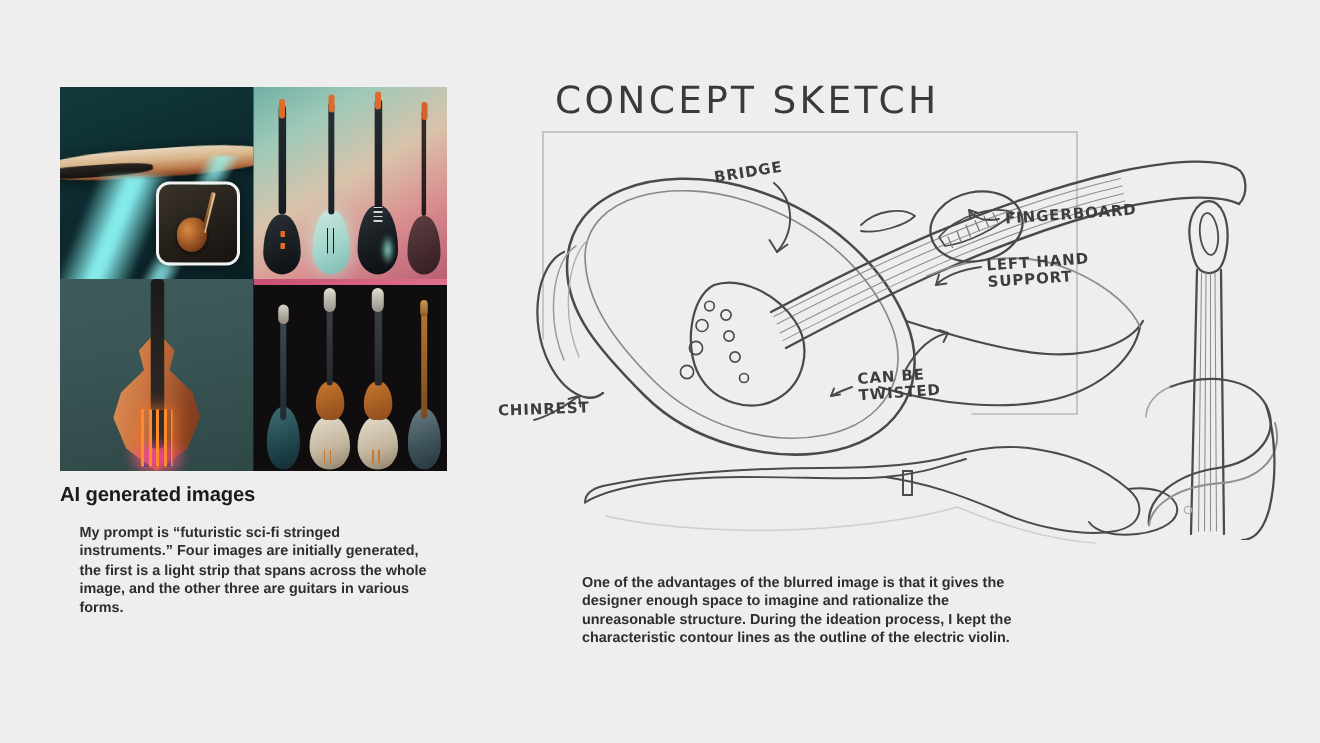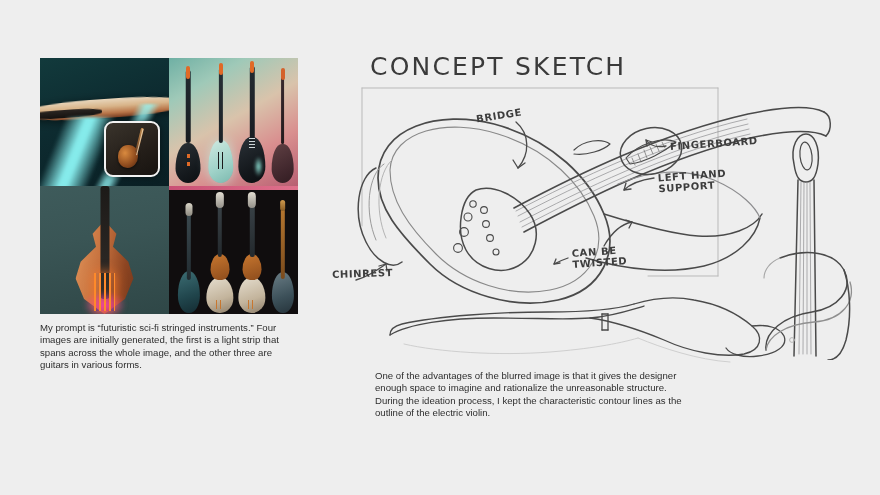--- a/index.html
+++ b/index.html
@@ -126,21 +126,21 @@
   }
   .c4 .stem{position:absolute;bottom:30%;left:50%;transform:translateX(-50%);border-radius:2px;}
   .c4 .head{position:absolute;left:50%;transform:translateX(-50%);border-radius:4px;}
 
   
   .cap-title{
     font-size:13.5px;font-weight:bold;color:#1b1b1b;
     margin:0 0 6px 0;letter-spacing:-.1px;
   }
   .cap-body{
-    font-size:9.6px;line-height:12.4px;color:#2e2e2e;margin:0;
+    font-size:9.6px;line-height:12.4px;color:#2e2e2e;margin:13px;font-weight:bold;
   }
   .cap-body p{margin:0;}
   .left-cap{position:absolute;left:40px;top:322px;width:262px;}
   .right-cap{position:absolute;left:375px;top:370px;width:320px;}
 
   
   .sketch{position:absolute;left:318px;top:18px;width:552px;height:345px;}
   .sketch-title{
     position:absolute;left:52px;top:34px;
     font-family:"DejaVu Sans", sans-serif;
@@ -247,20 +247,21 @@
           <div class="gourd" style="width:86%;height:36%;background:linear-gradient(160deg,#6b7e86,#3c5059 60%,#26343b);"></div>
           <div class="stem" style="width:17%;height:62%;background:linear-gradient(180deg,#b5762f,#7a4a1c);"></div>
           <div class="head" style="top:0;width:22%;height:10%;background:linear-gradient(180deg,#cf9a4e,#8a5c24);"></div>
         </div>
       </div>
 
     </div>
   </div>
 
   <div class="left-cap">
+    <div class="cap-title">AI generated images</div>
     <div class="cap-body">
       <p>My prompt is “futuristic sci-fi stringed instruments.” Four images are initially generated, the first is a light strip that spans across the whole image, and the other three are guitars in various forms.</p>
     </div>
   </div>
 
   <div class="sketch">
 
     <div class="sketch-title">CONCEPT SKETCH</div>
 
     <svg width="552" height="345" viewBox="0 0 552 345">

